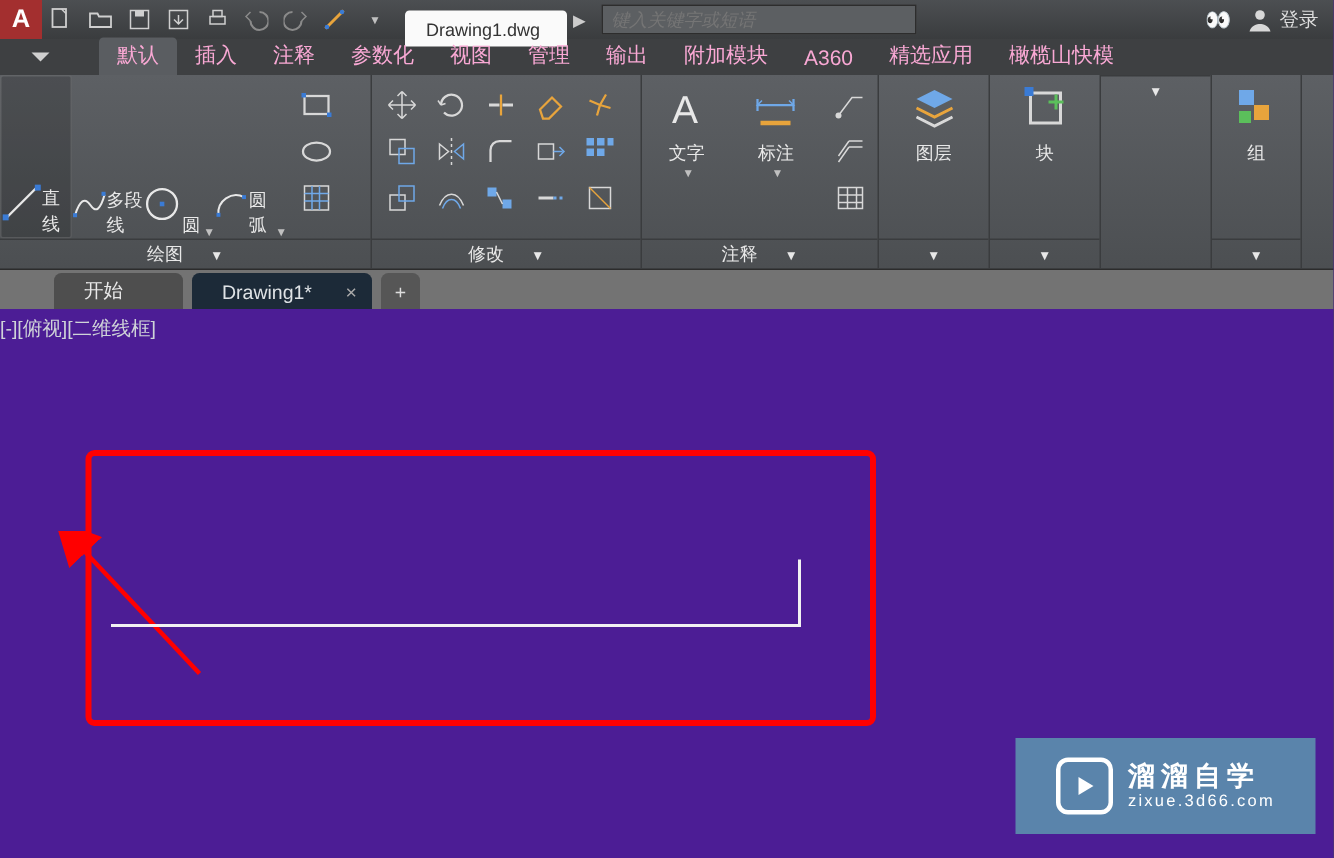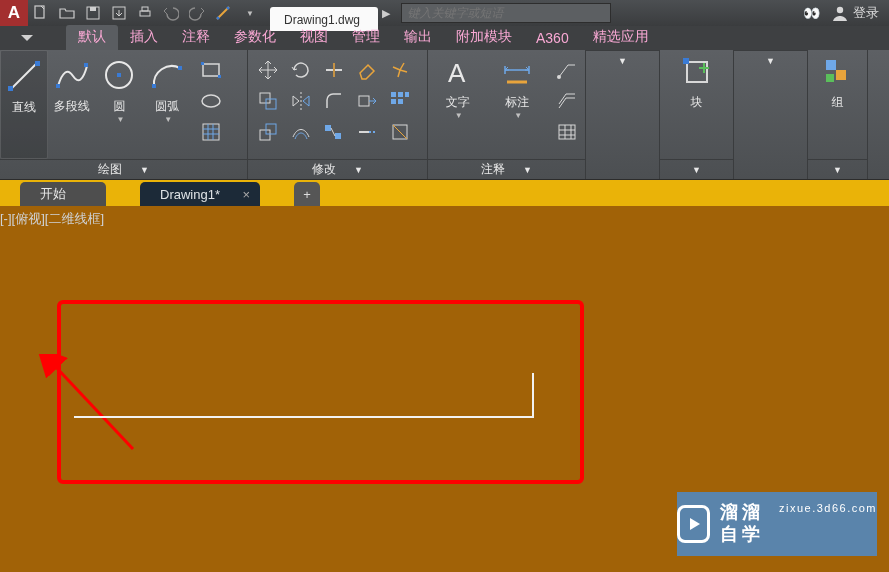--- a/index.html
+++ b/index.html
@@ -20,51 +20,51 @@
   .menu-drop { position:absolute; left:0; top:26px; width:54px; height:24px; background:#3e4042; display:flex; align-items:center; justify-content:center; }
   .menu-drop svg { width:16px; height:10px; fill:#d0d0d0; }
   .rtab { color:#f9a8d4; font-size:14px; padding:3px 12px 4px; cursor:pointer; }
   .rtab.active { background:#5a5d61; border-radius:3px 3px 0 0; }
 
   
   .ribbon { height:130px; background:linear-gradient(#5d6064,#4c4f52); display:flex; border-bottom:1px solid #2c2c2c; }
   .panel { position:relative; border-right:1px solid #3a3c3e; display:flex; flex-direction:column; }
   .panel-title { height:20px; color:#e8e8e8; font-size:12px; text-align:center; display:flex; align-items:center; justify-content:center; gap:18px; border-top:1px solid #3a3c3e; }
   .panel-title .dd { font-size:9px; }
-  .big-btn { width:48px; display:flex; flex-direction:column; align-items:center; justify-content:flex-start; padding-top:8px; color:#e8e8e8; font-size:12px; cursor:pointer; }
+  .big-btn { width:48px; display:flex; flex-direction:row; align-items:flex-end; justify-content:flex-start; padding-top:8px; color:#e8e8e8; font-size:12px; cursor:pointer; }
   .big-btn.sel { background:rgba(0,0,0,.18); border:1px solid rgba(255,255,255,.12); border-radius:2px; }
   .big-ico { width:34px; height:34px; margin-bottom:6px; }
   .panel-body { flex:1; display:flex; }
   .mini-grid { display:grid; grid-template-columns:repeat(auto-fill,28px); grid-auto-rows:28px; gap:3px; padding:6px 6px 0 6px; align-content:start; }
   .mini { width:28px; height:28px; display:flex; align-items:center; justify-content:center; cursor:pointer; border-radius:2px; }
   .mini svg { width:22px; height:22px; }
   .vbtn { width:60px; display:flex; flex-direction:column; align-items:center; padding-top:6px; color:#e8e8e8; font-size:12px; cursor:pointer; }
   .vbtn svg { width:32px; height:32px; margin-bottom:6px; }
 
   
-  .file-tabs { height:26px; background:#eab308; display:flex; align-items:flex-end; padding-left:20px;gap:28px; }
+  .file-tabs { height:26px; background:#737373; display:flex; align-items:flex-end; padding-left:36px; }
   .ftab { height:24px; padding:0 40px 0 20px; border-radius:5px 5px 0 0; font-size:13px; display:flex; align-items:center; margin-right:6px; position:relative; cursor:pointer;}
   .ftab.start { background:#4e4e4e; color:#e8e8e8; }
   .ftab.active { background:#1c2a38; color:#dfe3e6; }
   .ftab .close { position:absolute; right:10px; font-size:13px; color:#aaa; }
   .ftab.plus { background:#565656; color:#ddd; width:26px; padding:0; justify-content:center; }
 
   
-  .canvas { position:relative; height:366px; background:#a16207; }
+  .canvas { position:relative; height:366px; background:#4c1d95; }
   .view-label { position:absolute; left:0; top:4px; color:#cfd3d8; font-size:13px; }
   .redbox { position:absolute; left:57px; top:94px; width:527px; height:184px; border:4px solid #ff0000; border-radius:6px; }
   .wline-h { position:absolute; left:74px; top:210px; width:460px; height:2px; background:#f2f2f2; }
   .wline-v { position:absolute; left:532px; top:167px; width:2px; height:45px; background:#f2f2f2; }
   .arrow { position:absolute; left:38px; top:148px; }
   .arrow svg { width:110px; height:110px; }
 
   
   .wm { position:absolute; right:12px; bottom:16px; width:200px; height:64px; background:#5a84ab; display:flex; align-items:center; justify-content:center; gap:10px; color:#fff; }
   .wm-play { width:38px; height:38px; border:3px solid #fff; border-radius:8px; display:flex; align-items:center; justify-content:center; }
-  .wm-txt { display:flex; flex-direction:row; line-height:1.2; }
+  .wm-txt { display:flex; flex-direction:column; line-height:1.2; }
   .wm-txt .t1 { font-size:18px; font-weight:bold; letter-spacing:4px; }
   .wm-txt .t2 { font-size:11px; letter-spacing:1.5px; }
 
   .tri { font-size:8px; color:#c0c0c0; margin-left:2px;}
 </style>
 </head>
 <body>
 
 <div class="qat">
   <div class="app-icon">
@@ -149,20 +149,21 @@
   <div class="rtab active">默认</div>
   <div class="rtab">插入</div>
   <div class="rtab">注释</div>
   <div class="rtab">参数化</div>
   <div class="rtab">视图</div>
   <div class="rtab">管理</div>
   <div class="rtab">输出</div>
   <div class="rtab">附加模块</div>
   <div class="rtab">A360</div>
   <div class="rtab">精选应用</div>
+  <div class="rtab">橄榄山快模</div>
 </div>
 
 <div class="ribbon">
 
   <div class="panel" style="width:248px">
     <div class="panel-body">
       <div class="big-btn sel">
         <svg class="big-ico" viewBox="0 0 34 34">
             <line x1="4" y1="30" x2="30" y2="4" stroke="#e8e8e8" stroke-width="2"></line>
             <rect x="1" y="27" width="5" height="5" fill="#3a7bd5"></rect>
@@ -363,20 +364,30 @@
           </div>
       </div>
     </div>
     <div class="panel-title">
         <span>注释</span>
         <span class="dd">▼</span>
       </div>
   </div>
 
   <div class="panel" style="width:74px">
+    <div class="panel-body" style="justify-content:center">
+      <div class="vbtn">
+        <svg viewBox="0 0 32 32">
+            <path d="M16 4l12 6-12 6-12-6z" fill="#6fa8e8"></path>
+            <path d="M4 16l12 6 12-6" fill="none" stroke="#e8a43c" stroke-width="2"></path>
+            <path d="M4 22l12 6 12-6" fill="none" stroke="#d8d8d8" stroke-width="2"></path>
+          </svg>
+        <span>图层</span>
+      </div>
+    </div>
     <div class="panel-title">
         <span class="dd">▼</span>
       </div>
   </div>
 
   <div class="panel" style="width:74px">
     <div class="panel-body" style="justify-content:center">
       <div class="vbtn">
         <svg viewBox="0 0 32 32">
             <rect x="6" y="6" width="20" height="20" fill="none" stroke="#d8d8d8" stroke-width="2"></rect>

